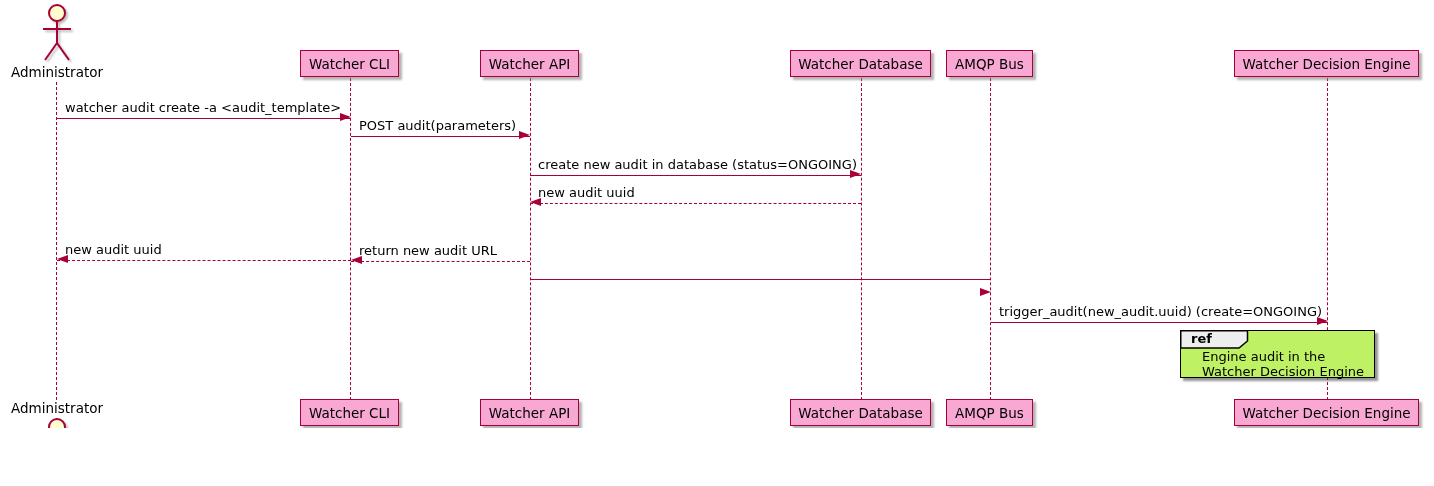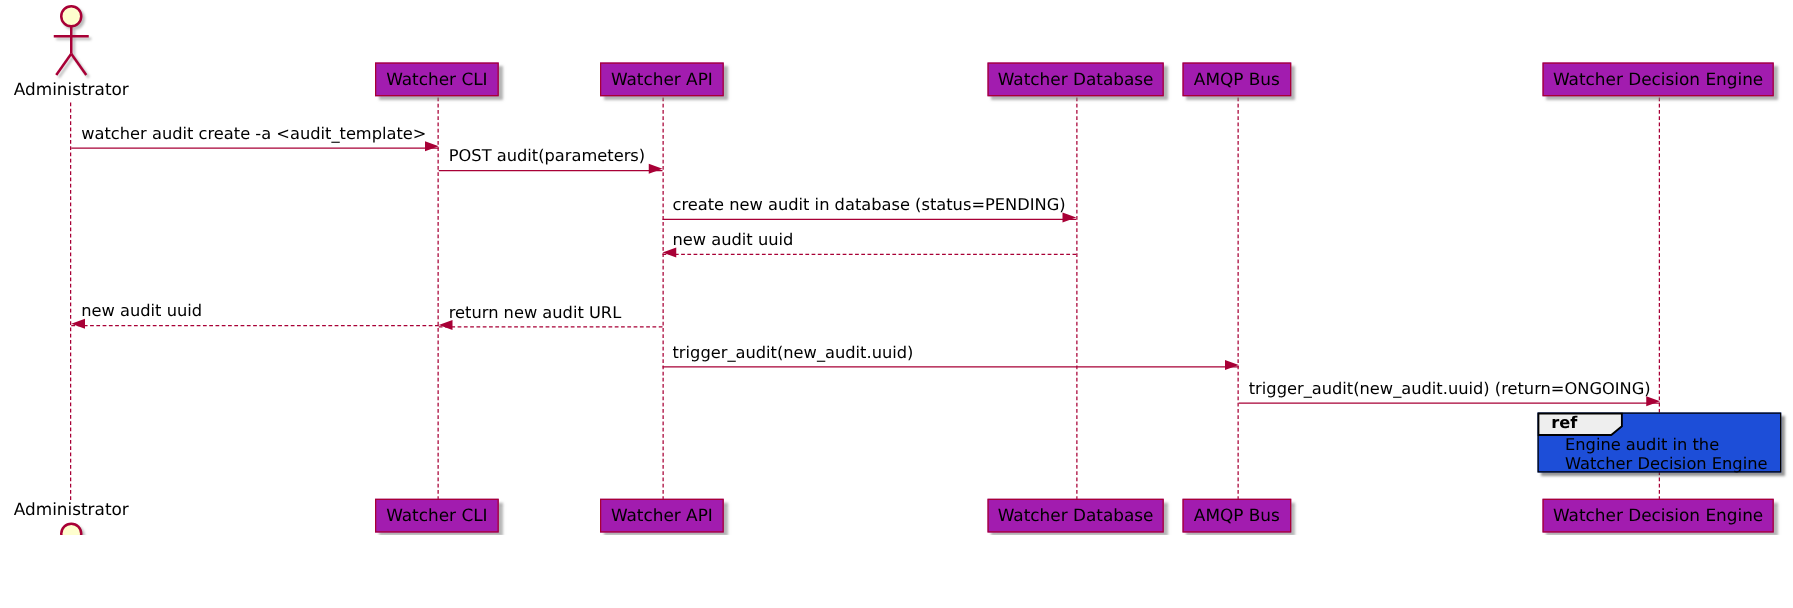--- a/index.html
+++ b/index.html
@@ -15,21 +15,21 @@
   .lifeline{
     position:absolute;
     width:0;
     border-left:1px dashed #A80036;
     z-index:1;
   }
   
   .pbox{
     position:absolute;
     height:25px;
-    background:#a21caf;
+    background:#f9a8d4;
     border:1.5px solid #A80036;
     box-shadow:3px 3px 2px rgba(130,130,130,0.6);
     display:flex;align-items:center;justify-content:center;
     font-size:13.5px;
     white-space:nowrap;
     z-index:3;
   }
   
   .actor-group{position:absolute;z-index:3;}
   .actor-label{
@@ -58,22 +58,22 @@
   }
   .arrowhead.left{
     left:0;
     border-top:4.5px solid transparent;
     border-bottom:4.5px solid transparent;
     border-right:11px solid #A80036;
   }
   
   .ref{
     position:absolute;
-    left:1230px;top:330px;width:193px;height:46px;
-    background:#1d4ed8;
+    left:1180px;top:330px;width:193px;height:46px;
+    background:#bef264;
     border:1.5px solid #000000;
     box-shadow:3px 3px 2px rgba(60,60,60,0.55);
     z-index:4;
   }
   .ref-tab{position:absolute;left:-1px;top:-1px;width:70px;height:19px;}
   .ref-tab-text{
     position:absolute;left:11px;top:1px;
     font-size:13px;font-weight:bold;
   }
   .ref-body{
@@ -133,21 +133,21 @@
     <div class="arrowhead right"></div>
   </div>
 
   <div class="msg" style="left:351px;top:119px;width:179px;">
     <div class="msg-label">POST audit(parameters)</div>
     <div class="msg-line solid"></div>
     <div class="arrowhead right"></div>
   </div>
 
   <div class="msg" style="left:530px;top:158px;width:331px;">
-    <div class="msg-label">create new audit in database (status=PENDING)</div>
+    <div class="msg-label">create new audit in database (status=ONGOING)</div>
     <div class="msg-line solid"></div>
     <div class="arrowhead right"></div>
   </div>
 
   <div class="msg" style="left:530px;top:186px;width:331px;">
     <div class="msg-label">new audit uuid</div>
     <div class="msg-line dashed"></div>
     <div class="arrowhead left"></div>
   </div>
 
@@ -157,27 +157,26 @@
     <div class="arrowhead left"></div>
   </div>
 
   <div class="msg" style="left:57px;top:243px;width:294px;">
     <div class="msg-label">new audit uuid</div>
     <div class="msg-line dashed"></div>
     <div class="arrowhead left"></div>
   </div>
 
   <div class="msg" style="left:530px;top:276px;width:461px;">
-    <div class="msg-label">trigger_audit(new_audit.uuid)</div>
     <div class="msg-line solid"></div>
     <div class="arrowhead right"></div>
   </div>
 
   <div class="msg" style="left:991px;top:305px;width:337px;">
-    <div class="msg-label">trigger_audit(new_audit.uuid) (return=ONGOING)</div>
+    <div class="msg-label">trigger_audit(new_audit.uuid) (create=ONGOING)</div>
     <div class="msg-line solid"></div>
     <div class="arrowhead right"></div>
   </div>
 
   <div class="ref">
     <div class="ref-tab">
       <svg width="70" height="20" viewBox="0 0 70 20">
         <path d="M0.75,0.75 H67.5 V11 L59,18 H0.75 Z" fill="#EEEEEE" stroke="#000000" stroke-width="1.5"></path>
       </svg>
       <span class="ref-tab-text">ref</span>

